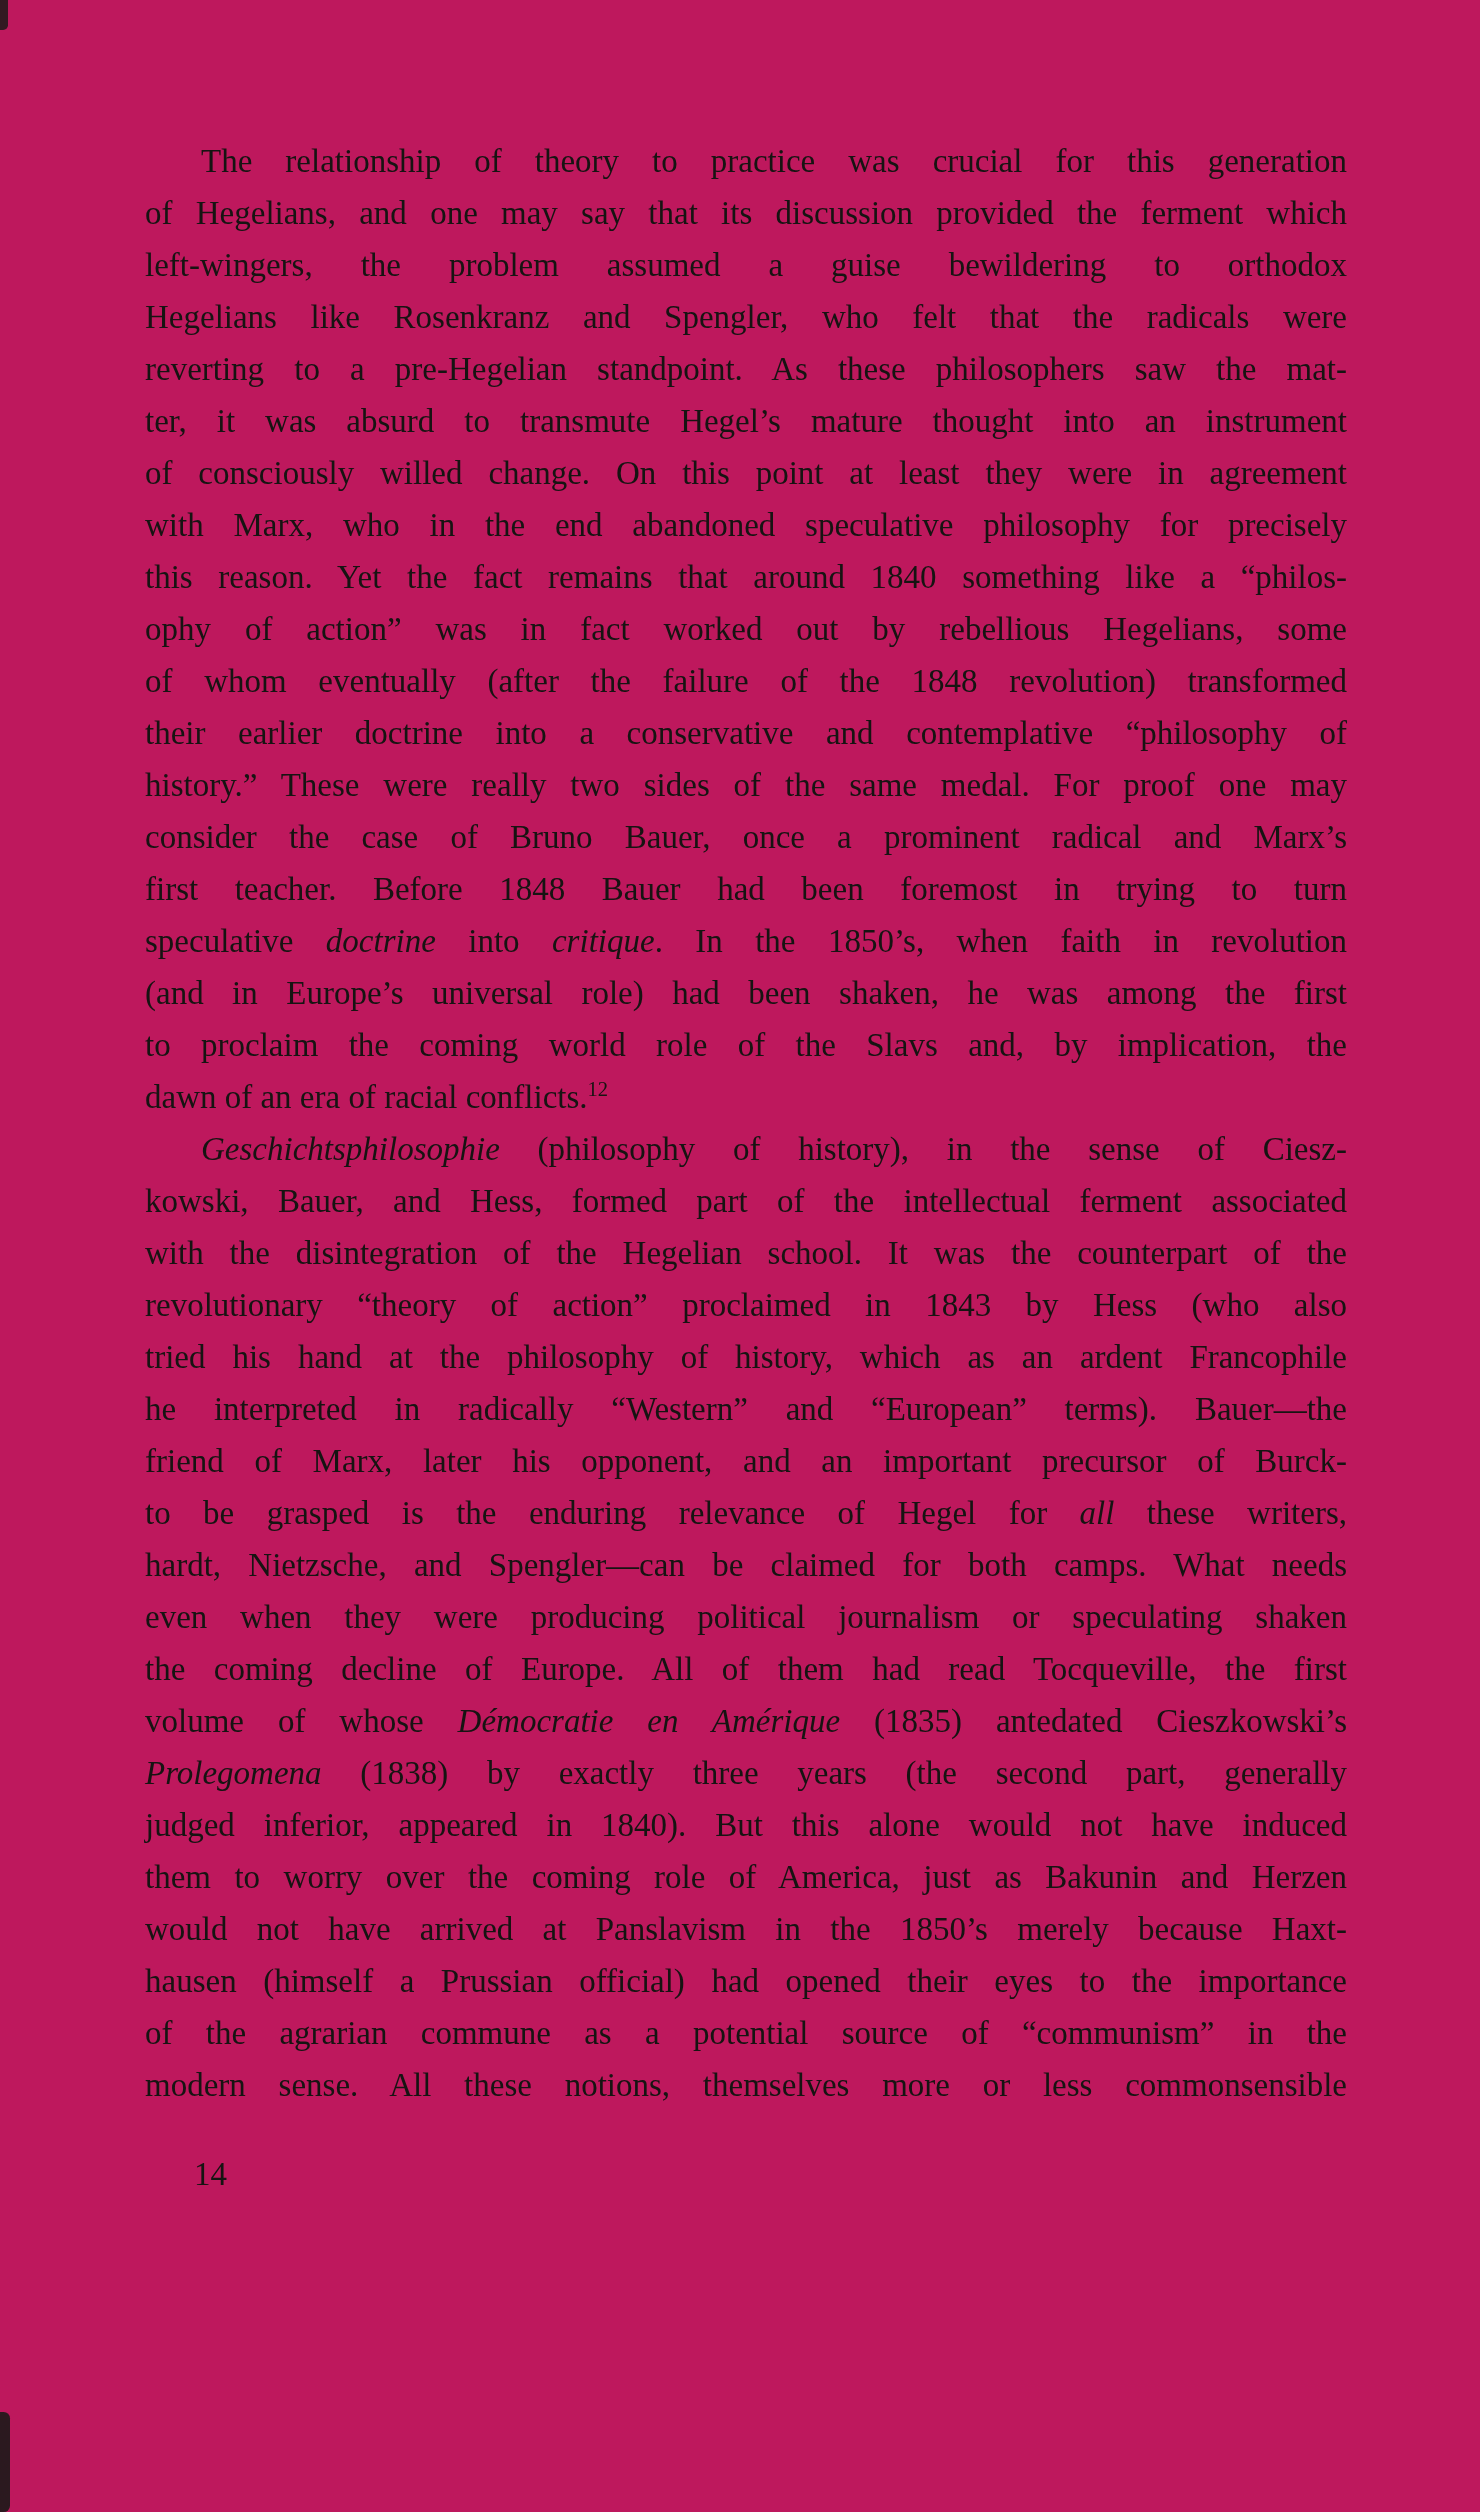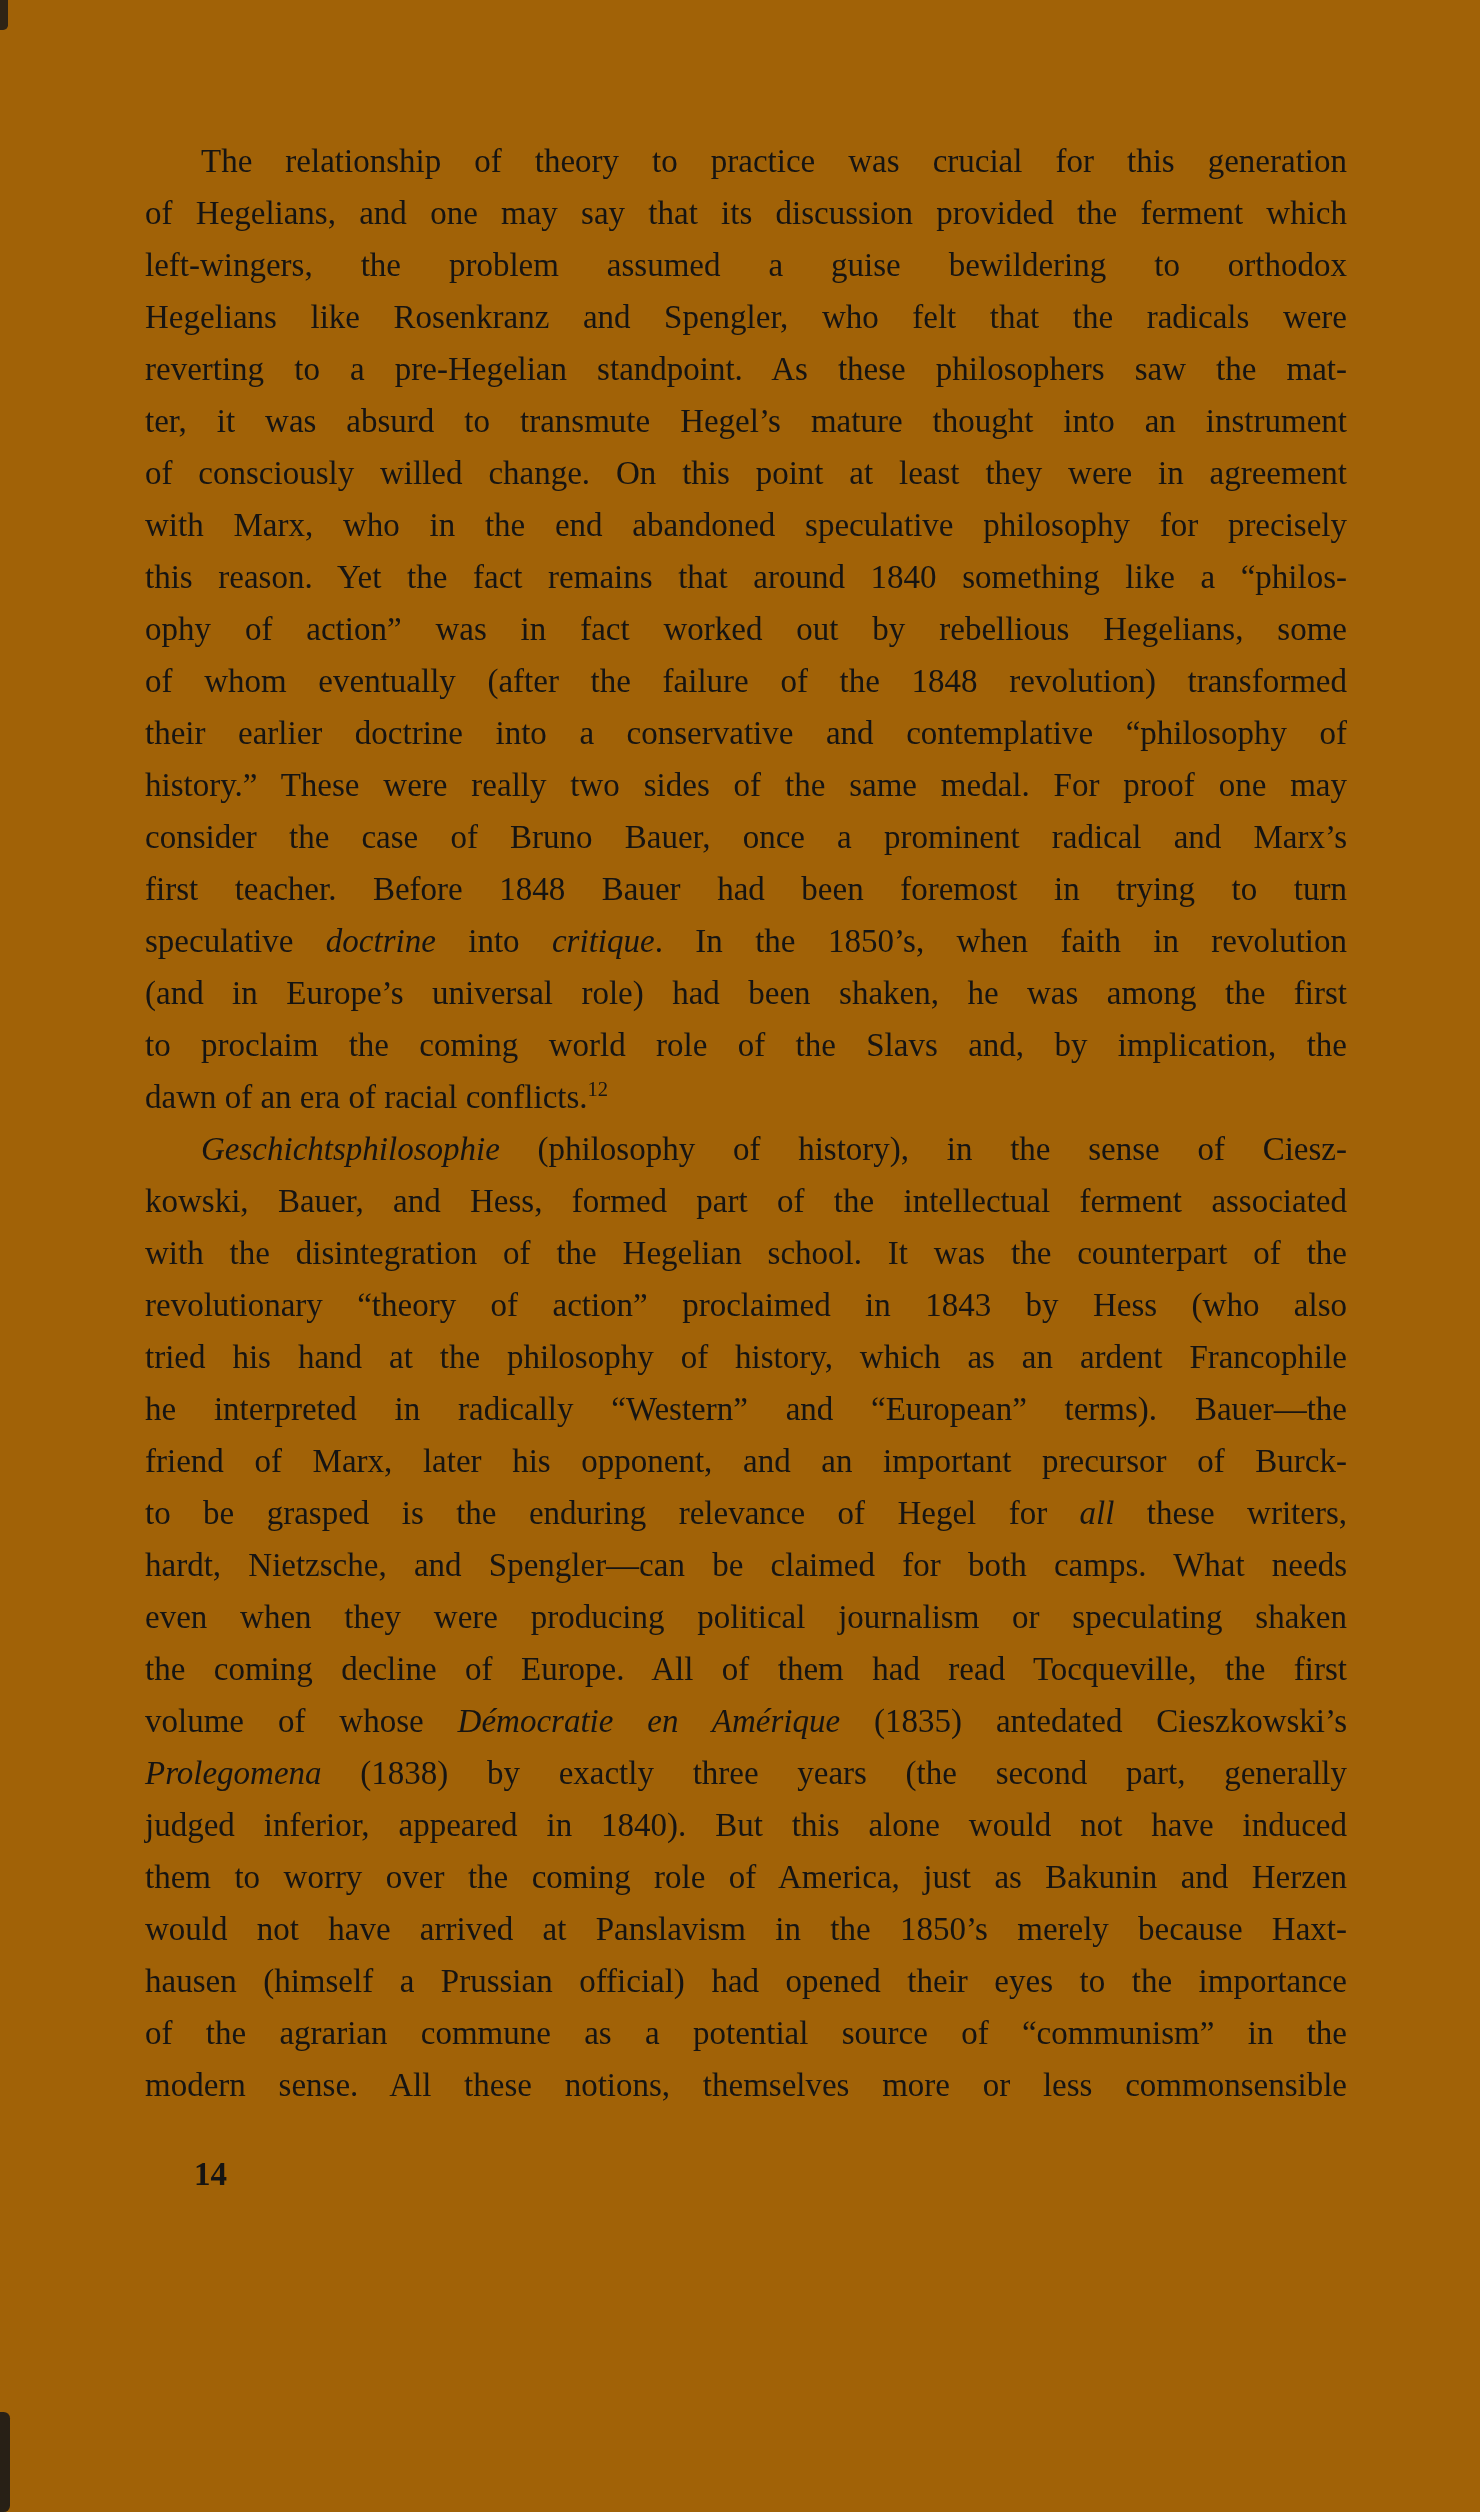--- a/index.html
+++ b/index.html
@@ -6,21 +6,21 @@
   body {
     width: 1481px;
     height: 2512px;
     background: #efeeea;
     font-family: "Liberation Serif", "DejaVu Serif", serif;
   }
   .page {
     position: relative;
     width: 1481px;
     height: 2512px;
-    background: #a16207;
+    background: #be185d;
     overflow: hidden;
     color: #161412;
   }
   .text-block {
     position: absolute;
     left: 145px;
     top: 135px;
     width: 1202px;
     font-size: 33px;
     line-height: 52px;
@@ -38,21 +38,20 @@
     vertical-align: super;
     line-height: 0;
     margin-top: 16px;
   }
   .folio {
     margin-top: 37px;
     margin-left: 49px;
     font-size: 33px;
     text-align: right;
     text-align-last: left;
-    font-weight: bold;
   }
   .artifact { position: absolute; background: #1b1a18; }
   .artifact.top    { left: 0; top: 0;      width: 8px; height: 30px;  border-radius: 0 0 4.8px 0; opacity: .85; }
   .artifact.bottom { left: 0; top: 2412px; width: 10.3px; height: 100px; border-radius: 0 6.3px 6.3px 0; opacity: .9; }
 </style>
 </head>
 <body>
 
 <div class="page">
   <div class="artifact top"></div>

